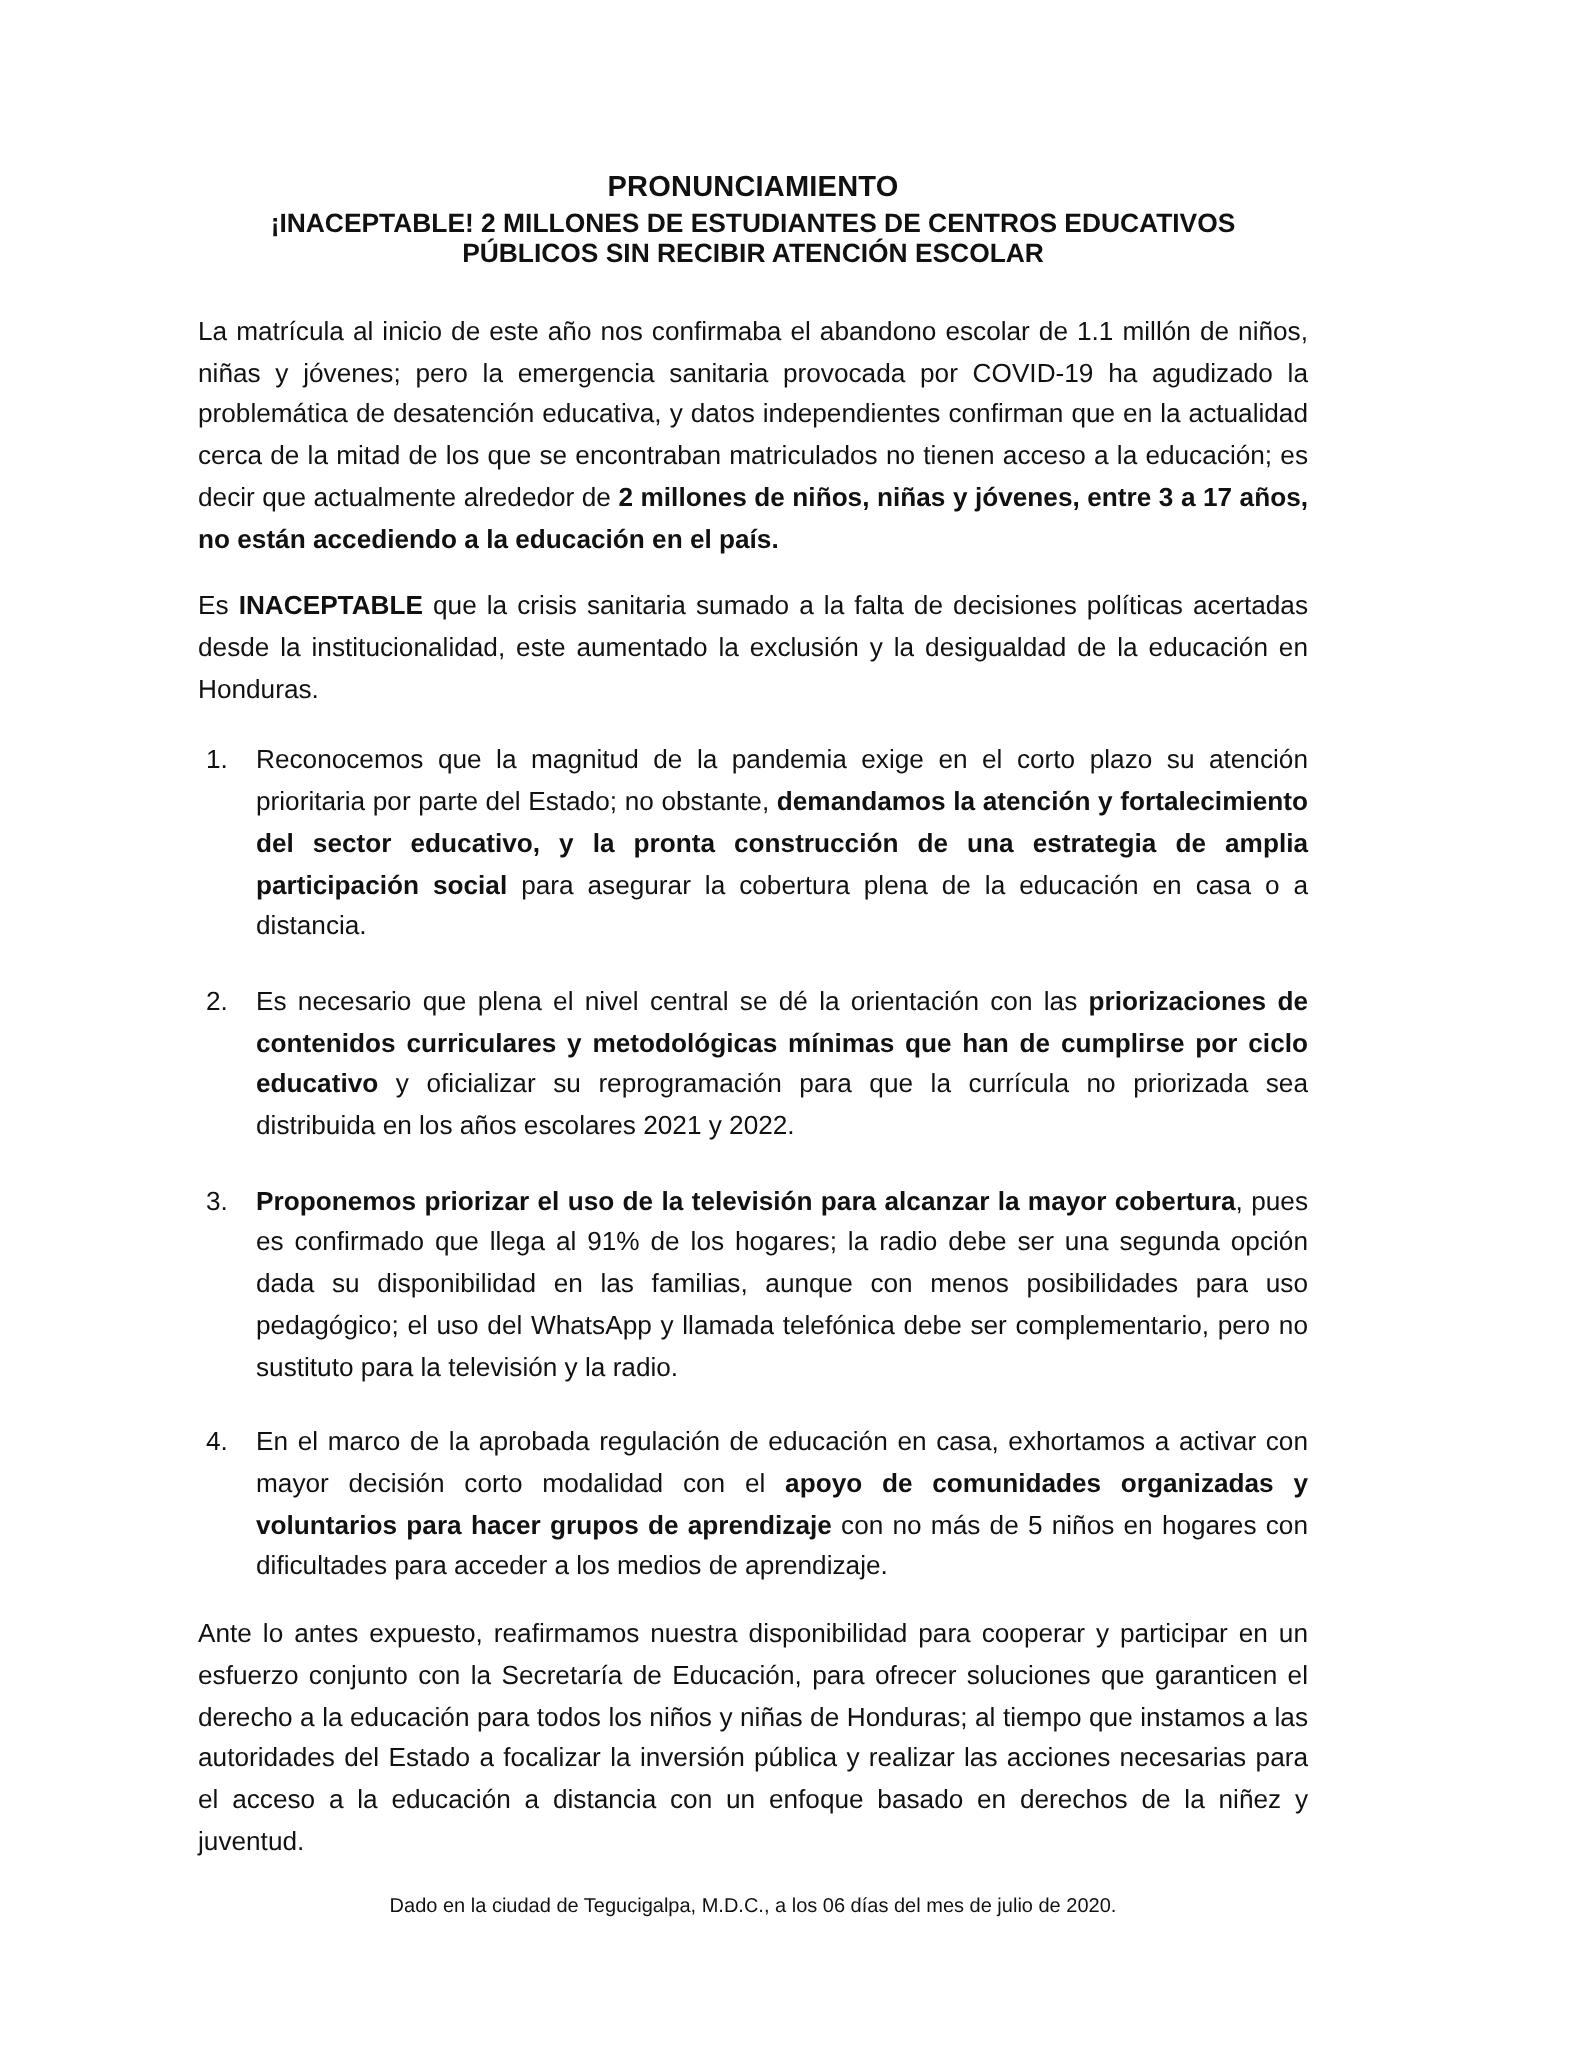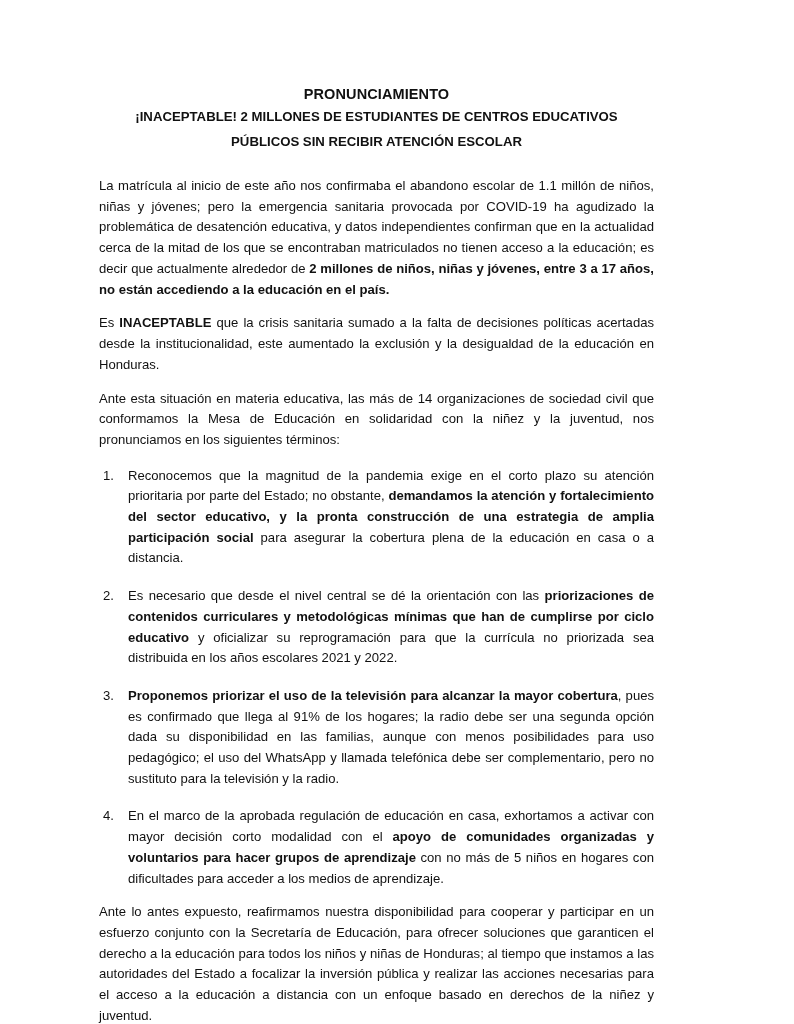--- a/index.html
+++ b/index.html
@@ -22,21 +22,21 @@
   .title-block { text-align: center; }
   .title-main {
     font-weight: bold;
     font-size: 14.5px;
     letter-spacing: 0.1px;
     line-height: 20px;
   }
   .title-sub {
     font-weight: bold;
     font-size: 13.2px;
-    line-height: 25px;
+    line-height: 15px;
     padding: 0 6px;
   }
   
   .para {
     text-align: justify;
     font-size: 13.1px;
     line-height: 20.7px;
   }
   .para.first { margin-top: 22px; }
   .para b { font-weight: bold; }
@@ -80,25 +80,24 @@
 
   <div class="title-block">
     <div class="title-main">PRONUNCIAMIENTO</div>
     <div class="title-sub">¡INACEPTABLE! 2 MILLONES DE ESTUDIANTES DE CENTROS EDUCATIVOS PÚBLICOS SIN RECIBIR ATENCIÓN ESCOLAR</div>
   </div>
 
   <p class="para first"><span>La matrícula al inicio de este año nos confirmaba el abandono escolar de 1.1 millón de niños, niñas y jóvenes; pero la emergencia sanitaria provocada por COVID-19 ha agudizado la problemática de desatención educativa, y datos independientes confirman que en la actualidad cerca de la mitad de los que se encontraban matriculados no tienen acceso a la educación; es decir que actualmente alrededor de </span><b>2 millones de niños, niñas y jóvenes, entre 3 a 17 años, no están accediendo a la educación en el país.</b></p>
 
   <p class="para"><span>Es </span><b>INACEPTABLE</b><span> que la crisis sanitaria sumado a la falta de decisiones políticas acertadas desde la institucionalidad, este aumentado la exclusión y la desigualdad de la educación en Honduras.</span></p>
 
-  <p class="para">Ante esta situación en materia educativa, las más de 14 organizaciones de sociedad civil que conformamos la Mesa de Educación en solidaridad con la niñez y la juventud, nos pronunciamos en los siguientes términos:</p>
 
   <ol class="items">
     <li><span>Reconocemos que la magnitud de la pandemia exige en el corto plazo su atención prioritaria por parte del Estado; no obstante, </span><b>demandamos la atención y fortalecimiento del sector educativo, y la pronta construcción de una estrategia de amplia participación social</b><span> para asegurar la cobertura plena de la educación en casa o a distancia.</span></li>
-    <li><span>Es necesario que desde el nivel central se dé la orientación con las </span><b>priorizaciones de contenidos curriculares y metodológicas mínimas que han de cumplirse por ciclo educativo</b><span> y oficializar su reprogramación para que la currícula no priorizada sea distribuida en los años escolares 2021 y 2022.</span></li>
+    <li><span>Es necesario que plena el nivel central se dé la orientación con las </span><b>priorizaciones de contenidos curriculares y metodológicas mínimas que han de cumplirse por ciclo educativo</b><span> y oficializar su reprogramación para que la currícula no priorizada sea distribuida en los años escolares 2021 y 2022.</span></li>
     <li><span></span><b>Proponemos priorizar el uso de la televisión para alcanzar la mayor cobertura</b><span>, pues es confirmado que llega al 91% de los hogares; la radio debe ser una segunda opción dada su disponibilidad en las familias, aunque con menos posibilidades para uso pedagógico; el uso del WhatsApp y llamada telefónica debe ser complementario, pero no sustituto para la televisión y la radio.</span></li>
     <li><span>En el marco de la aprobada regulación de educación en casa, exhortamos a activar con mayor decisión corto modalidad con el </span><b>apoyo de comunidades organizadas y voluntarios para hacer grupos de aprendizaje</b><span> con no más de 5 niños en hogares con dificultades para acceder a los medios de aprendizaje.</span></li>
   </ol>
 
   <p class="para">Ante lo antes expuesto, reafirmamos nuestra disponibilidad para cooperar y participar en un esfuerzo conjunto con la Secretaría de Educación, para ofrecer soluciones que garanticen el derecho a la educación para todos los niños y niñas de Honduras; al tiempo que instamos a las autoridades del Estado a focalizar la inversión pública y realizar las acciones necesarias para el acceso a la educación a distancia con un enfoque basado en derechos de la niñez y juventud.</p>
   <p class="center-line">Dado en la ciudad de Tegucigalpa, M.D.C., a los 06 días del mes de julio de 2020.</p>
 
 </div>
 
 </body></html>

